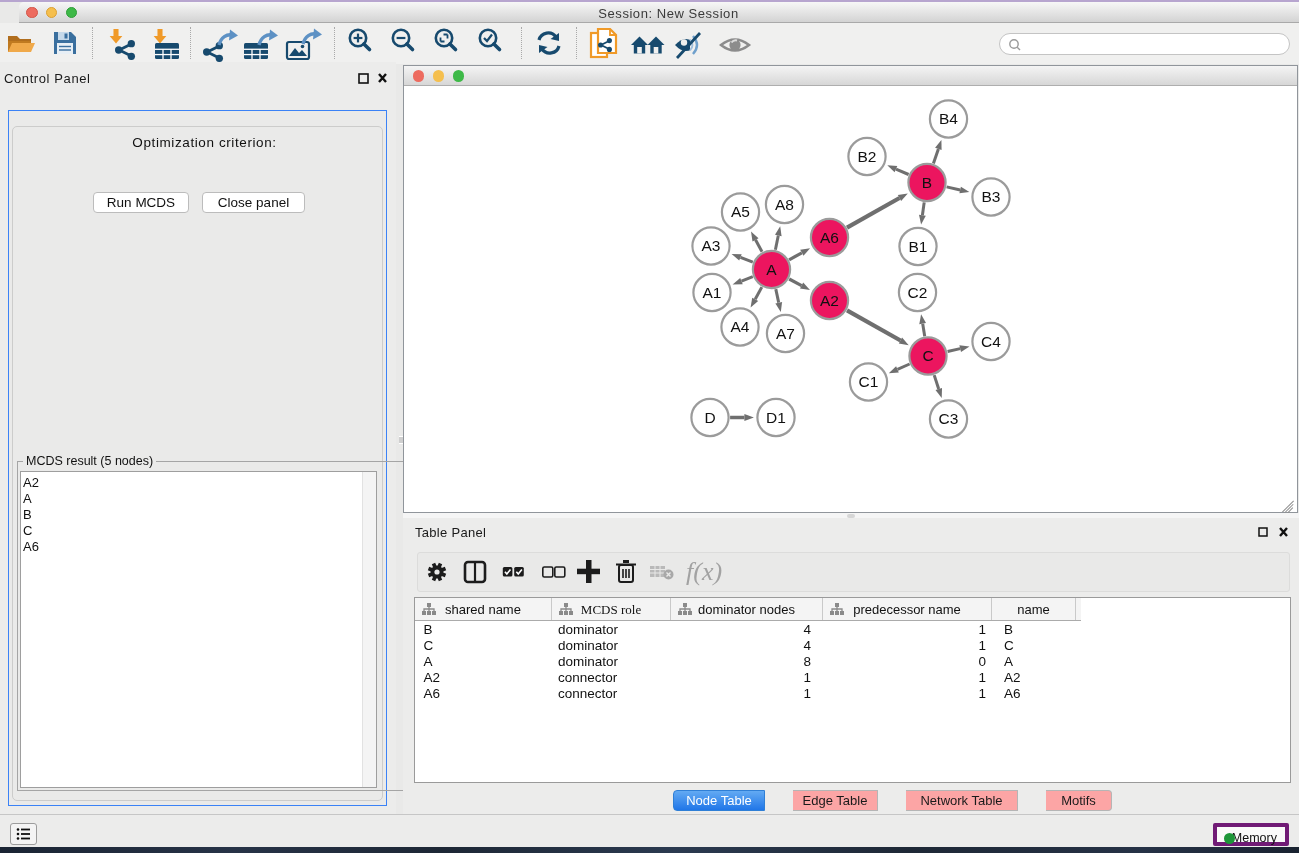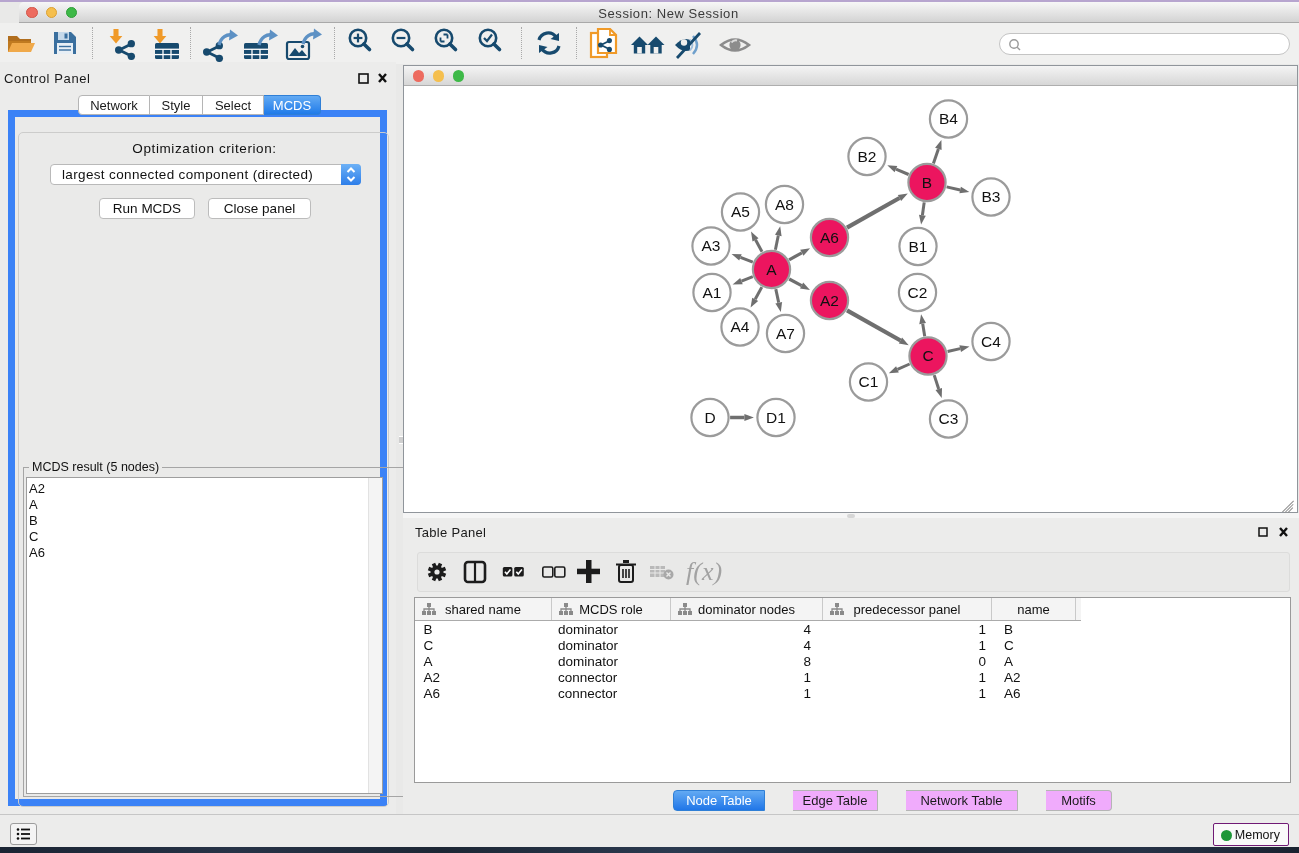--- a/index.html
+++ b/index.html
@@ -21,21 +21,21 @@
 
 #cpanel { left:0; top:62px; width:396px; height:753px; background:#ececeb; }
 #cp-title { position:absolute; left:4px; top:9px; font-size:13px; letter-spacing:0.6px; color:#1a1a1a; }
 .tabs { position:absolute; display:flex; z-index:3; }
 .tab { height:20px; line-height:19px; font-size:13px; color:#1a1a1a; background:#fff;
   border:1px solid #b5b5b5; border-left:none; text-align:center; }
 .tab.first { border-left:1px solid #b5b5b5; border-radius:4px 0 0 4px; }
 .tab.last { border-radius:0 4px 4px 0; }
 .tab.sel { background:linear-gradient(#63aaf3,#207be9); color:#fff; border-color:#2f7fd6; }
 #cp-outer { position:absolute; left:8px; top:48px; width:379px; height:696px;
-  border:7px solid #3b82f6; background:#eaeae9; }
+  border:1px solid #3b82f6; background:#eaeae9; }
 #cp-inner { position:absolute; left:3px; top:15px; width:371px; height:675px;
   border:1px solid #cccccb; border-radius:5px; }
 #optlabel { position:absolute; left:7px; top:24px; width:100%; text-align:center; font-size:13.5px; letter-spacing:0.6px; color:#111; }
 #dropdown { position:absolute; left:35px; top:47px; width:311px; height:21px; background:#fff;
   border:1px solid #b9b9b9; border-radius:4px; font-size:13.5px; letter-spacing:0.35px; color:#111; line-height:20px; padding-left:11px; }
 #dd-btn { position:absolute; right:-1px; top:-1px; width:20px; height:21px; border-radius:0 4px 4px 0;
   background:linear-gradient(#6db1f6,#2d7ee9); }
 .btn { position:absolute; height:21px; background:#fff; border:1px solid #bcbcbc; border-radius:4px;
   font-size:13.5px; color:#111; text-align:center; line-height:19px; }
 #mcds-fs { position:absolute; left:8px; top:350px; width:410px; height:330px;
@@ -62,32 +62,32 @@
 #tpanel { left:403px; top:518px; width:896px; height:297px; background:#ececeb; }
 #tp-title { position:absolute; left:12px; top:7px; font-size:13px; letter-spacing:0.3px; color:#1a1a1a; }
 #tp-toolbar { position:absolute; left:14px; top:34px; width:873px; height:40px;
   background:#e9e9e8; border:1px solid #dcdcdb; border-radius:3px; }
 #tbl { position:absolute; left:11px; top:79px; width:877px; height:186px; background:#fff; border:1px solid #9a9a9a; }
 #tbl-head { position:absolute; left:0; top:0; height:23px; background:#f4f4f4; border-bottom:1px solid #ababab; }
 .th { position:absolute; top:0; height:22px; border-right:1px solid #c9c9c9; font-size:13px; color:#111;
   text-align:center; line-height:23px; }
 .td { position:absolute; font-size:13.5px; color:#111; height:16px; line-height:16px; }
 .btabs { position:absolute; left:270px; top:272px; display:flex;gap:28px; }
-.btab { height:21px; line-height:20px; font-size:13px; color:#1a1a1a; background:#f0abfc;
+.btab { height:21px; line-height:20px; font-size:13px; color:#1a1a1a; background:#fca5a5;
   border:1px solid #b5b5b5; border-left:none; text-align:center; }
 .btab.first { border-left:1px solid #b5b5b5; border-radius:4px 0 0 4px; }
 .btab.last { border-radius:0 4px 4px 0; }
 .btab.sel { background:linear-gradient(#63aaf3,#2076e8); color:#fff; border-color:#2f7fd6; }
 
 
 #statusbar { left:0; top:814px; width:1299px; height:33px; background:#ececeb; border-top:1px solid #c6c6c6; }
 #listbtn { position:absolute; left:10px; top:8px; width:27px; height:22px; background:#f4f4f4;
   border:1px solid #9c9c9c; border-radius:3px; }
 #membtn { position:absolute; right:10px; top:8px; width:76px; height:23px; background:#f9f9f9;
-  border:1px solid #701a75; border-radius:2px; font-size:12.5px; color:#111; line-height:22px; text-align:right; padding-right:8px;margin-left:44px; }
+  border:4px solid #701a75; border-radius:2px; font-size:12.5px; color:#111; line-height:22px; text-align:right; padding-right:8px;margin-left:44px; }
 #memdot { position:absolute; left:7px; top:5.5px; width:11px; height:11px; border-radius:50%; background:#1d9638; }
 </style></head>
 <body>
 <div class="abs" id="app"></div>
 <div class="abs" id="deskbottom"></div>
 
 <div class="abs" id="titlebar" style="left:0;top:2px;margin-left:19px;">
   <div class="tl" style="left:7.2px;top:4.8px;background:#ed6b5f;border:0.5px solid #d35548;"></div>
   <div class="tl" style="left:26.7px;top:4.8px;background:#f5bf4e;border:0.5px solid #dca032;"></div>
   <div class="tl" style="left:46.7px;top:4.8px;background:#3eb948;border:0.5px solid #2f9e38;"></div>
@@ -221,35 +221,23 @@
     </svg>
   </div>
 </div>
 
 <div class="abs" id="cpanel">
   <div id="cp-title">Control Panel</div>
   <svg width="34" height="12" style="position:absolute;left:357px;top:11px;">
     <rect x="2" y="1" width="9" height="9" fill="none" stroke="#111" stroke-width="1.6"></rect>
     <path d="M22 1 L29 9 M29 1 L22 9" stroke="#111" stroke-width="2.4"></path>
   </svg>
-  <div class="tabs" style="left:78px;top:33px;">
-    <div class="tab first" style="width:72px;">Network</div>
-      <div class="tab" style="width:53px;">Style</div>
-      <div class="tab" style="width:61px;">Select</div>
-      <div class="tab last sel" style="width:57px;">MCDS</div>
-  </div>
   <div id="cp-outer">
     <div id="cp-inner"></div>
     <div id="optlabel">Optimization criterion:</div>
-    <div id="dropdown">largest connected component (directed)
-      <div id="dd-btn"><svg width="20" height="21">
-        <path d="M6.5 8 L10 4.5 L13.5 8" fill="none" stroke="#fff" stroke-width="2"></path>
-        <path d="M6.5 13 L10 16.5 L13.5 13" fill="none" stroke="#fff" stroke-width="2"></path>
-      </svg></div>
-    </div>
     <div class="btn" style="left:84px;top:80.5px;width:96px;">Run MCDS</div>
     <div class="btn" style="left:193px;top:80.5px;width:103px;">Close panel</div>
     <div id="mcds-fs">
       <div id="mcds-legend">MCDS result (5 nodes)</div>
       <div id="mcds-list">
         <div class="mi">A2</div>
           <div class="mi">A</div>
           <div class="mi">B</div>
           <div class="mi">C</div>
           <div class="mi">A6</div>
@@ -408,23 +396,23 @@
         <line x1="6" y1="2" x2="6" y2="13" stroke="#e9e9e8" stroke-width="1"></line>
         <line x1="11" y1="2" x2="11" y2="13" stroke="#e9e9e8" stroke-width="1"></line>
         <circle cx="19.5" cy="10.5" r="5" fill="#a8a8a8"></circle>
         <path d="M17.5 8.5 L21.5 12.5 M21.5 8.5 L17.5 12.5" stroke="#e9e9e8" stroke-width="1.4"></path>
       </svg>
 <div style="position:absolute;left:268px;top:4px;font-family:'Liberation Serif',serif;font-style:italic;font-size:26px;color:#a2a2a2;">f(x)</div>
     </div>
   <div id="tbl">
     <div id="tbl-head" style="width:666px;">
       <div class="th" style="left:0;width:137px;">shared name</div>
-      <div class="th" style="left:137px;width:119px;">MCDS role</div>
+      <div class="th" style="left:137px;width:119px;font-family:Liberation Serif, serif;">MCDS role</div>
       <div class="th" style="left:256px;width:152px;">dominator nodes</div>
-      <div class="th" style="left:408px;width:169px;">predecessor panel</div>
+      <div class="th" style="left:408px;width:169px;">predecessor name</div>
       <div class="th" style="left:577px;width:84px;">name</div>
       <svg width="14" height="13" style="position:absolute;left:7px;top:5px;">
           <rect x="5" y="0" width="4" height="4" fill="#8a8a8a"></rect>
           <path d="M7 4 L7 6 M2 9 L2 6 L12 6 L12 9 M7 6 L7 9" stroke="#8a8a8a" stroke-width="1.3" fill="none"></path>
           <rect x="0" y="8" width="4" height="4" fill="#8a8a8a"></rect>
           <rect x="5" y="8" width="4" height="4" fill="#8a8a8a"></rect>
           <rect x="10" y="8" width="4" height="4" fill="#8a8a8a"></rect>
         </svg>
         <svg width="14" height="13" style="position:absolute;left:144px;top:5px;">
           <rect x="5" y="0" width="4" height="4" fill="#8a8a8a"></rect>

